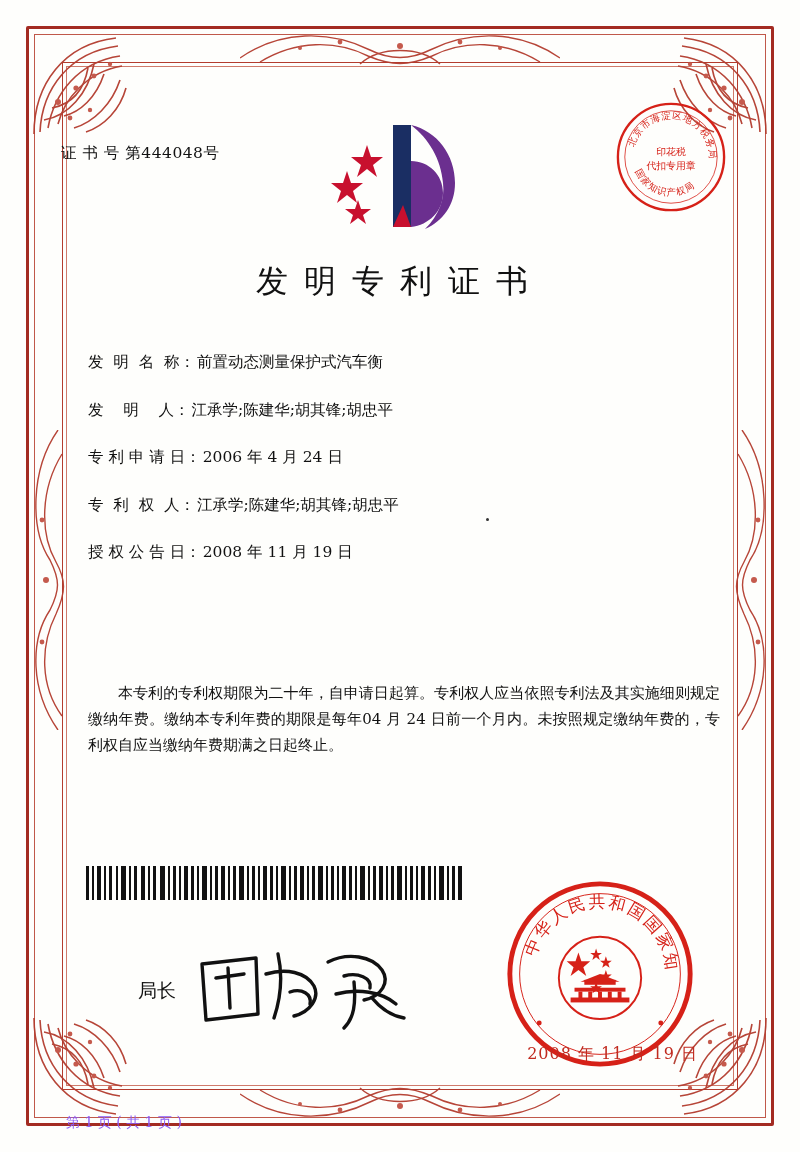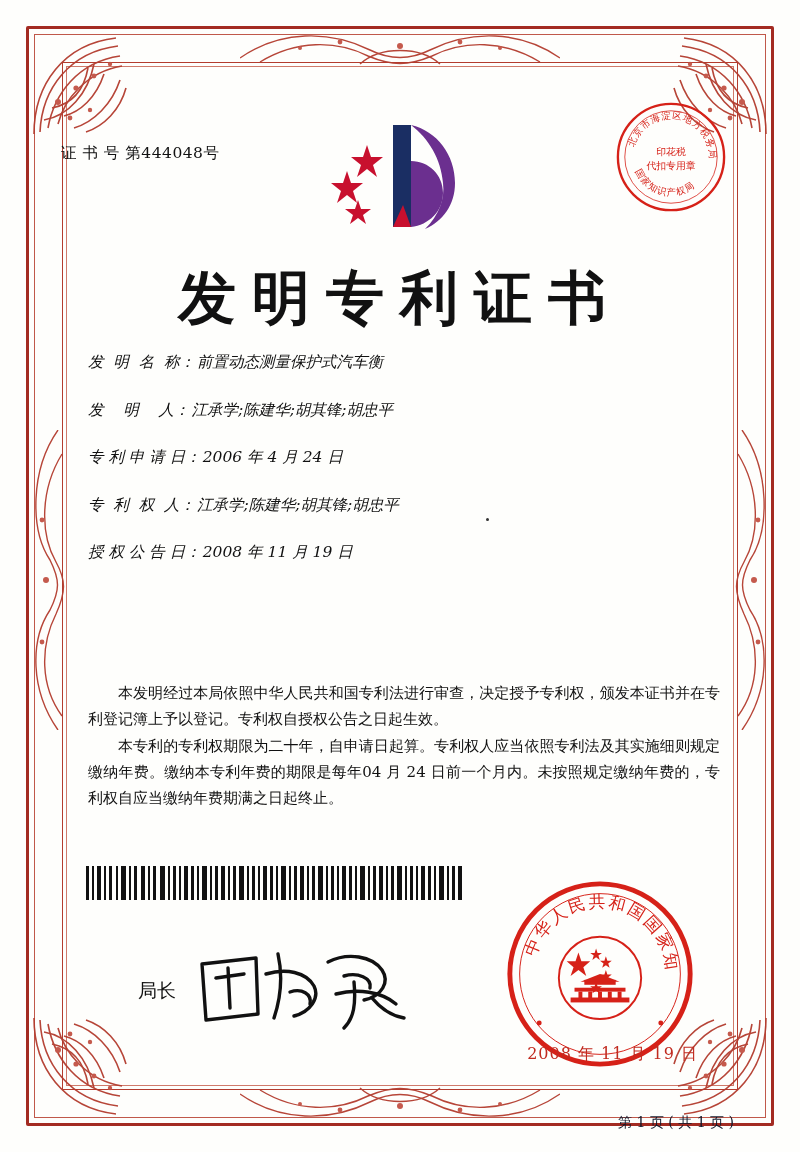--- a/index.html
+++ b/index.html
@@ -112,34 +112,33 @@
     width: 118px;
     height: 118px;
   }
 
   .title {
     position: absolute;
     left: 0;
     right: 16px;
     top: 194px;
     text-align: center;
-    font-size: 58px;
-    font-weight: bold;
+    font-size: 32px;
+    font-weight: normal;
     letter-spacing: 16px;
     text-indent: 16px;
     color: #111;
     font-family: "DejaVu Serif", "Liberation Serif", serif;
   }
 
   .fields {
     position: absolute;
     left: 22px;
     right: 16px;
     top: 286px;
-    font-style: italic;
   }
   .field-row {
     display: flex;
     align-items: baseline;
     margin-bottom: 26.5px;
     font-size: 15.5px;
     color: #111;
   }
   .field-label {
     white-space: pre;
@@ -204,23 +203,23 @@
     top: 872px;
     width: 230px;
     height: 96px;
   }
 
   .page-footer {
     position: absolute;
     left: 0;
     right: 0;
     bottom: -46px;
-    text-align: right;
+    text-align: left;
     font-size: 14px;
-    color: #0f172a;
+    color: #8b5cf6;
   }
 
   .dot-mark {
     position: absolute;
     left: 420px;
     top: 452px;
     width: 3px;
     height: 3px;
     border-radius: 50%;
     background: #333;
@@ -429,21 +428,20 @@
       </div>
       <div class="field-row">
         <span class="field-label">授 权 公 告 日：</span>
         <span class="field-value">2008 年 11 月 19 日</span>
       </div>
     </div>
 
     <div class="dot-mark"></div>
 
     <div class="paragraphs">
-      <p>本发明经过本局依照中华人民共和国专利法进行审查，决定授予专利权，颁发本证书并在专利登记簿上予以登记。专利权自授权公告之日起生效。</p>
       <p>本专利的专利权期限为二十年，自申请日起算。专利权人应当依照专利法及其实施细则规定缴纳年费。缴纳本专利年费的期限是每年04 月 24 日前一个月内。未按照规定缴纳年费的，专利权自应当缴纳年费期满之日起终止。</p>
     </div>
 
     <svg class="barcode" viewBox="0 0 380 34" preserveAspectRatio="none">
       <g fill="#111">
         <rect x="0" y="0" width="3" height="34"></rect>
           <rect x="6" y="0" width="2" height="34"></rect>
         <rect x="11" y="0" width="4" height="34"></rect>
           <rect x="18" y="0" width="2" height="34"></rect>
         <rect x="23" y="0" width="3" height="34"></rect>

